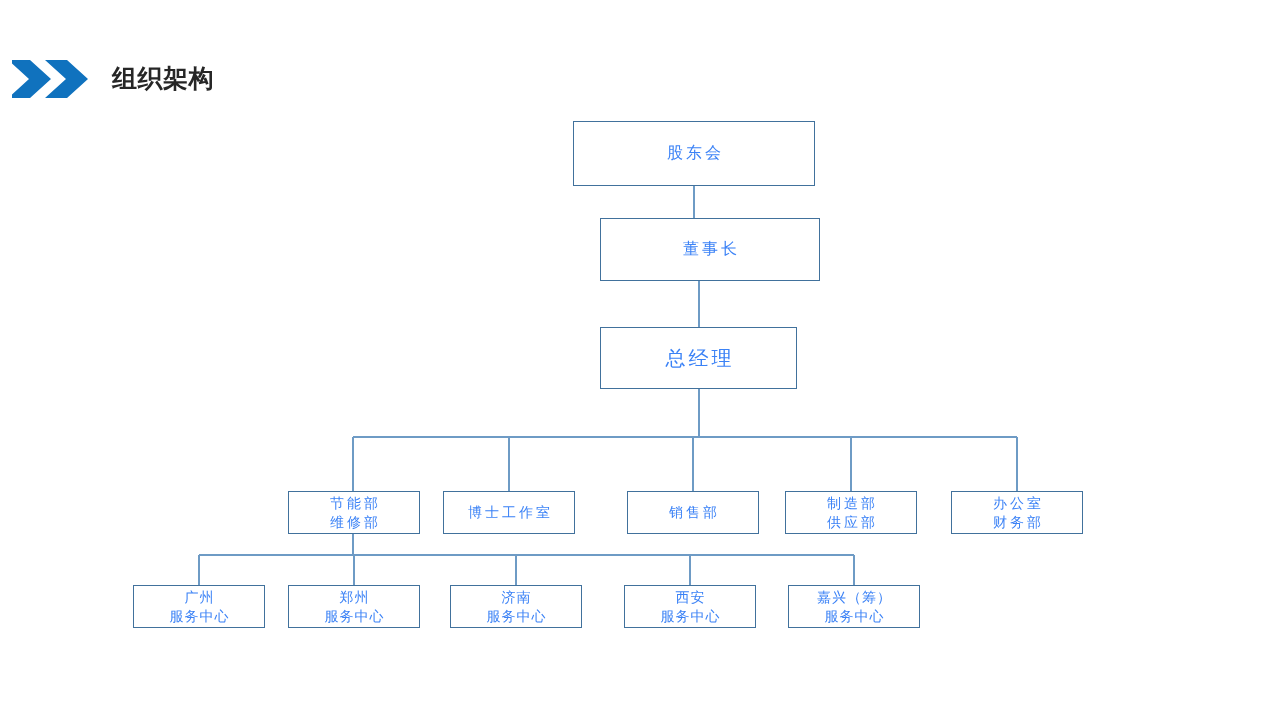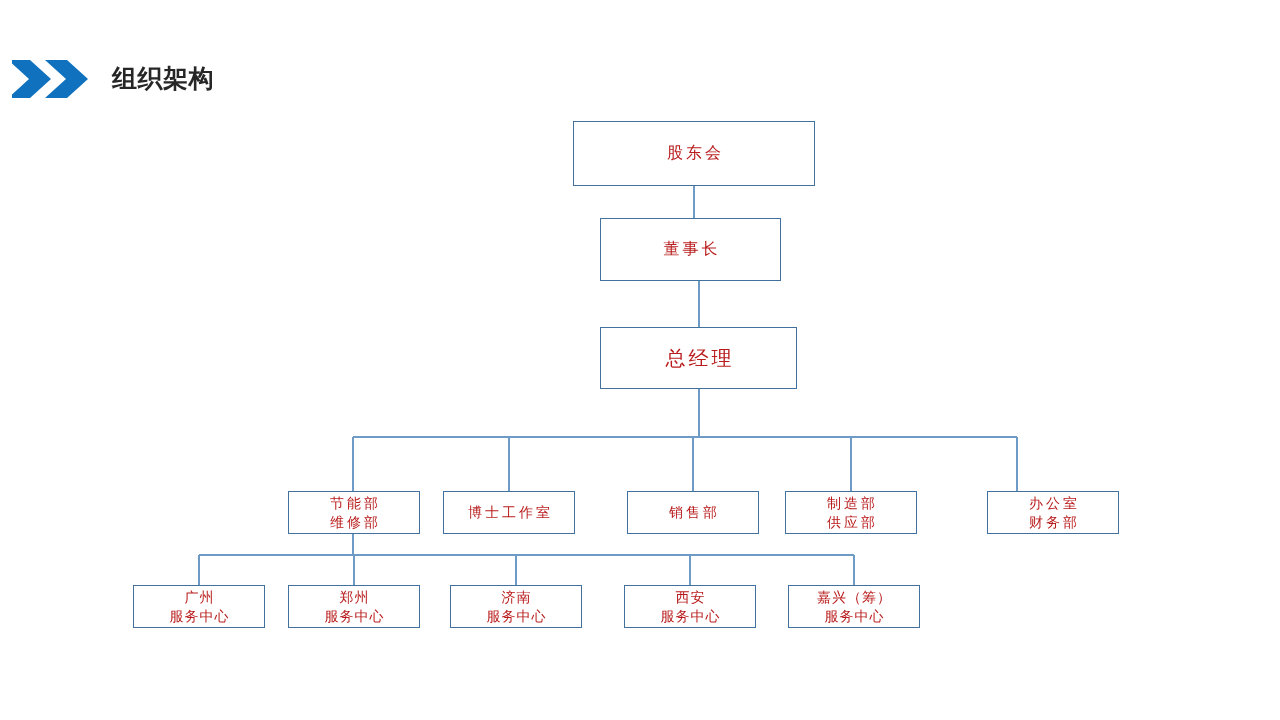--- a/index.html
+++ b/index.html
@@ -63,47 +63,47 @@
   
   .node {
     position: absolute;
     box-sizing: border-box;
     border: 1px solid #41719C;
     background: #ffffff;
     display: flex;
     flex-direction: column;
     align-items: center;
     justify-content: center;
-    color: #b91c1c;
+    color: #3b82f6;
     text-align: center;
     white-space: nowrap;
   }
   .node .line {
     display: block;
     letter-spacing: 3px;
     text-indent: 3px;
   }
 
   .node.level-1 { font-size: 16px; }
   .node.level-2 { font-size: 16px; }
   .node.level-3 { font-size: 20px; }
   .node.dept    { font-size: 14px; line-height: 19px; }
   .node.center  { font-size: 14px; line-height: 19px; }
   .node.center .line { letter-spacing: 1px; text-indent: 1px; }
 
   
   #node-shareholders { left: 573px; top: 121px; width: 242px; height: 65px; }
-  #node-chairman     { left: 600px; top: 218px; width: 181px; height: 63px; }
+  #node-chairman     { left: 600px; top: 218px; width: 220px; height: 63px; }
   #node-gm           { left: 600px; top: 327px; width: 197px; height: 62px; }
 
   #node-dept-energy    { left: 288px; top: 491px; width: 132px; height: 43px; }
   #node-dept-doctor    { left: 443px; top: 491px; width: 132px; height: 43px; }
   #node-dept-sales     { left: 627px; top: 491px; width: 132px; height: 43px; }
   #node-dept-manufact  { left: 785px; top: 491px; width: 132px; height: 43px; }
-  #node-dept-office    { left: 951px; top: 491px; width: 132px; height: 43px; margin-left: 36px; }
+  #node-dept-office    { left: 951px; top: 491px; width: 132px; height: 43px; }
 
   #node-center-guangzhou { left: 133px; top: 585px; width: 132px; height: 43px; }
   #node-center-zhengzhou { left: 288px; top: 585px; width: 132px; height: 43px; }
   #node-center-jinan     { left: 450px; top: 585px; width: 132px; height: 43px; }
   #node-center-xian      { left: 624px; top: 585px; width: 132px; height: 43px; }
   #node-center-jiaxing   { left: 788px; top: 585px; width: 132px; height: 43px; }
 </style>
 </head>
 <body>
 

